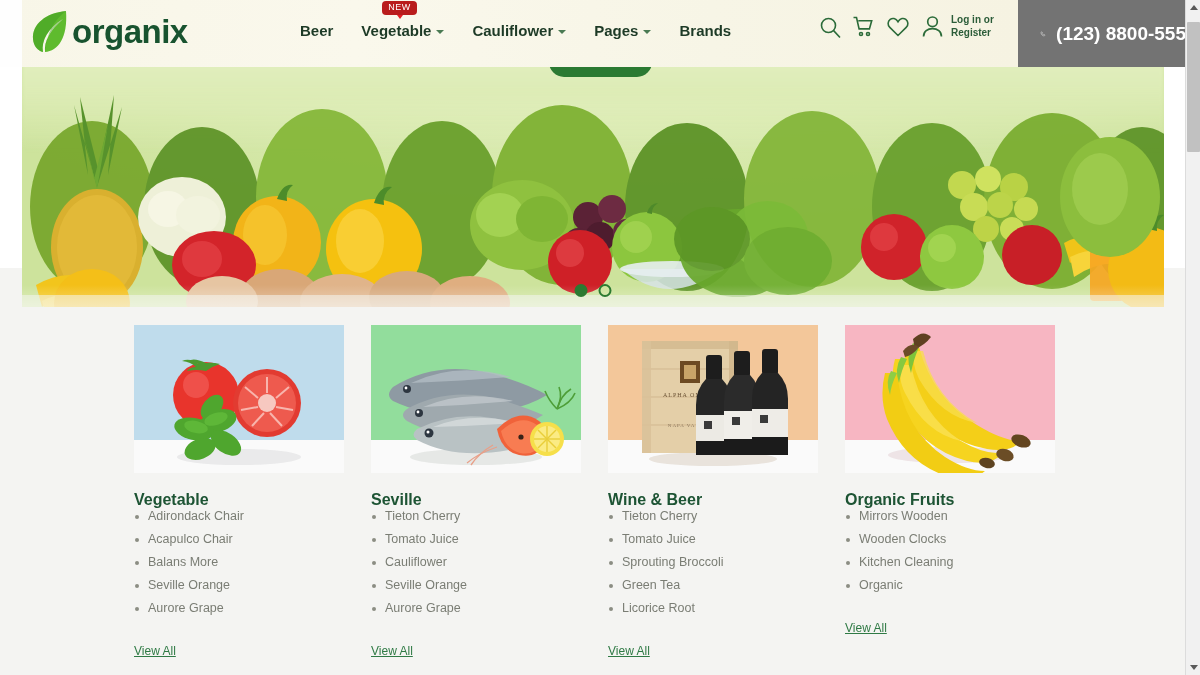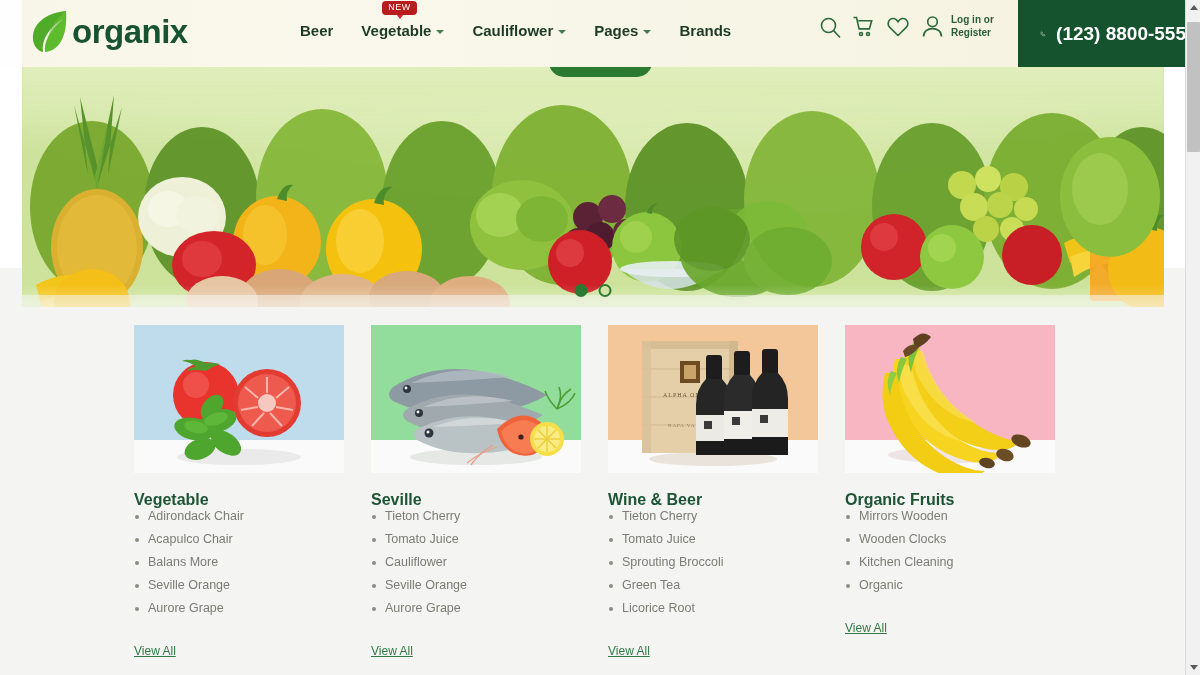--- a/index.html
+++ b/index.html
@@ -132,21 +132,21 @@
     display: flex; align-items: center; gap: 10px;
     z-index: 3;
   }
   .hicon { cursor: pointer; display:flex; align-items:center; }
   .login-wrap { display: flex; align-items: center; gap: 6px; cursor: pointer; }
   .login-text { font-size: 10px; color: #2b5c38; line-height: 1.25; font-weight:600; }
   
   .phone-block {
     position: absolute; left: 1018px; top: 0;
     width: 168px; height: 67px;
-    background: #14532d;
+    background: #737373;
     display: flex; align-items: center; gap: 10px;
     padding-left: 22px;
     z-index: 3;
   }
   .phone-num {
     color: #ffffff; font-size: 19px; font-weight: 700; white-space: nowrap;
   }
 
   
   .hero-headline {

